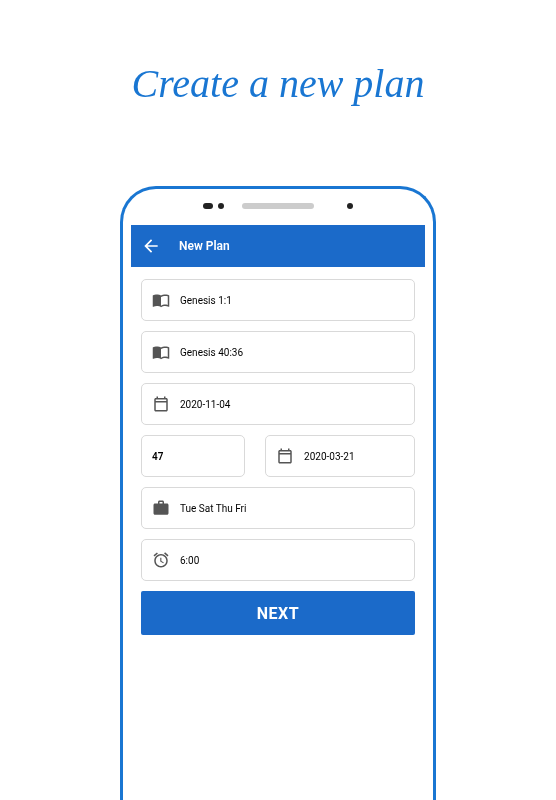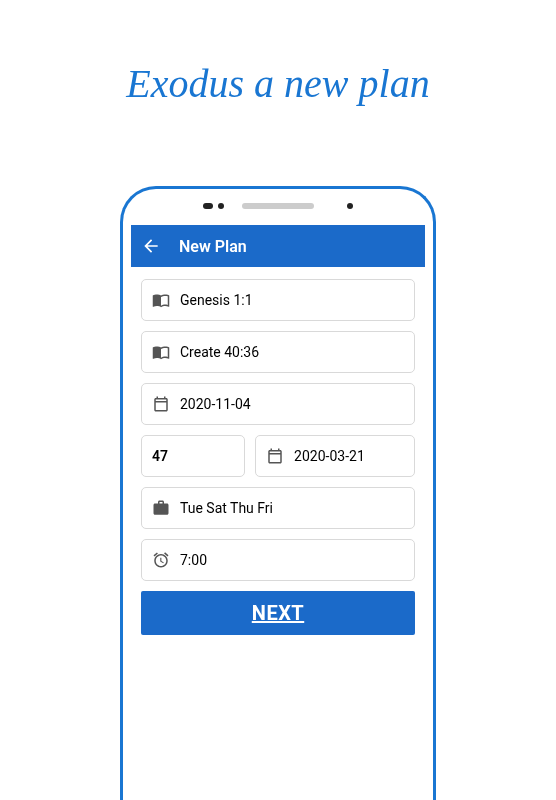--- a/index.html
+++ b/index.html
@@ -90,95 +90,94 @@
   }
   .back-arrow {
     width: 20px;
     height: 20px;
     display: flex;
     align-items: center;
     justify-content: center;
     fill: #fff;
   }
   .app-bar-title {
-    font-size: 16px;
+    font-size: 12px;
     font-weight: 600;
     margin-left: 18px;
   }
   .form {
     padding: 12px 10px;
   }
   .field {
     border: 1px solid #d9d9d9;
     border-radius: 5px;
     height: 42px;
     display: flex;
     align-items: center;
     padding: 0 10px;
     margin-bottom: 10px;
-    font-size: 14px;
+    font-size: 10px;
     color: #000;
     background: #fff;
   }
   .field .icon {
     width: 18px;
     height: 18px;
     fill: #555;
     flex-shrink: 0;
   }
   .field-text {
     margin-left: 10px;
   }
   .field-no-icon .field-text {
     margin-left: 0;
     font-weight: 600;
   }
   .row {
     display: flex;
-    gap: 10px;
     margin-bottom: 10px;
   }
   .row .field {
     margin-bottom: 0;
   }
   .row .field:first-child {
     width: 38%;
   }
   .row .field:last-child {
     flex: 1;
+    margin-left: 20px;
   }
   .next-btn {
     background: #1b6ac9;
     color: #fff;
     text-align: center;
     font-weight: 700;
-    font-size: 20px;
+    font-size: 16px;
     letter-spacing: 0.5px;
     height: 44px;
     display: flex;
     align-items: center;
     justify-content: center;
     border-radius: 2px;
     margin-top: 4px;
-    text-decoration: underline;
   }
   .side-btn {
     position: absolute;
     left: -5px;
     width: 3px;
     background: #cfcfcf;
     border-radius: 2px 0 0 2px;
   }
   .side-btn.b1 { top: 130px; height: 36px; }
   .side-btn.b2 { top: 176px; height: 36px; }
 </style>
 </head>
 <body>
 
-<h1 class="page-title">Exodus a new plan</h1>
+<h1 class="page-title">Create a new plan</h1>
 
 <div class="phone">
   <div class="side-btn b1"></div>
   <div class="side-btn b2"></div>
   <div class="phone-top">
     <div class="sensor-left"></div>
     <div class="sensor-left2"></div>
     <div class="speaker"></div>
     <div class="sensor-right"></div>
   </div>
@@ -199,21 +198,21 @@
         <svg class="icon" viewBox="0 0 24 24">
             <path d="M21 5c-1.1-.4-2.3-.5-3.5-.5-1.9 0-4 .4-5.5 1.5-1.5-1.1-3.6-1.5-5.5-1.5S2.5 4.9 1 6v14.7c0 .3.3.5.5.5.1 0 .2 0 .3-.1 1.4-.7 3.3-1.1 4.7-1.1 1.9 0 4 .4 5.5 1.5 1.4-.9 3.9-1.5 5.5-1.5 1.6 0 3.3.3 4.7 1 .1.1.2.1.3.1.3 0 .5-.3.5-.5V6c-.6-.5-1.3-.8-2-1zm0 13.5c-1.1-.4-2.3-.5-3.5-.5-1.7 0-4.2.7-5.5 1.5V8c1.3-.8 3.8-1.5 5.5-1.5 1.2 0 2.4.2 3.5.5v11.5z"></path>
           </svg>
         <span class="field-text">Genesis 1:1</span>
       </div>
 
       <div class="field">
         <svg class="icon" viewBox="0 0 24 24">
             <path d="M21 5c-1.1-.4-2.3-.5-3.5-.5-1.9 0-4 .4-5.5 1.5-1.5-1.1-3.6-1.5-5.5-1.5S2.5 4.9 1 6v14.7c0 .3.3.5.5.5.1 0 .2 0 .3-.1 1.4-.7 3.3-1.1 4.7-1.1 1.9 0 4 .4 5.5 1.5 1.4-.9 3.9-1.5 5.5-1.5 1.6 0 3.3.3 4.7 1 .1.1.2.1.3.1.3 0 .5-.3.5-.5V6c-.6-.5-1.3-.8-2-1zm0 13.5c-1.1-.4-2.3-.5-3.5-.5-1.7 0-4.2.7-5.5 1.5V8c1.3-.8 3.8-1.5 5.5-1.5 1.2 0 2.4.2 3.5.5v11.5z"></path>
           </svg>
-        <span class="field-text">Create 40:36</span>
+        <span class="field-text">Genesis 40:36</span>
       </div>
 
       <div class="field">
         <svg class="icon" viewBox="0 0 24 24">
             <path d="M19 4h-1V2h-2v2H8V2H6v2H5c-1.1 0-2 .9-2 2v14c0 1.1.9 2 2 2h14c1.1 0 2-.9 2-2V6c0-1.1-.9-2-2-2zm0 16H5V10h14v10zm0-12H5V6h14v2z"></path>
           </svg>
         <span class="field-text">2020-11-04</span>
       </div>
 
       <div class="row">
@@ -232,21 +231,21 @@
         <svg class="icon" viewBox="0 0 24 24">
             <path d="M20 6h-4V4c0-1.1-.9-2-2-2h-4c-1.1 0-2 .9-2 2v2H4c-1.1 0-2 .9-2 2v11c0 1.1.9 2 2 2h16c1.1 0 2-.9 2-2V8c0-1.1-.9-2-2-2zM10 4h4v2h-4V4z"></path>
           </svg>
         <span class="field-text">Tue Sat Thu Fri</span>
       </div>
 
       <div class="field">
         <svg class="icon" viewBox="0 0 24 24">
             <path d="M22 5.7l-4.6-3.9-1.3 1.5 4.6 3.9L22 5.7zM7.9 3.4L6.6 1.9 2 5.7l1.3 1.5 4.6-3.8zM12 4c-5 0-9 4-9 9s4 9 9 9 9-4 9-9-4-9-9-9zm0 16c-3.9 0-7-3.1-7-7s3.1-7 7-7 7 3.1 7 7-3.1 7-7 7zm.5-11H11v5l4 2.4.8-1.2-3.3-2V9z"></path>
           </svg>
-        <span class="field-text">7:00</span>
+        <span class="field-text">6:00</span>
       </div>
 
       <div class="next-btn">
         <span>NEXT</span>
       </div>
 
     </div>
   </div>
 </div>
 

